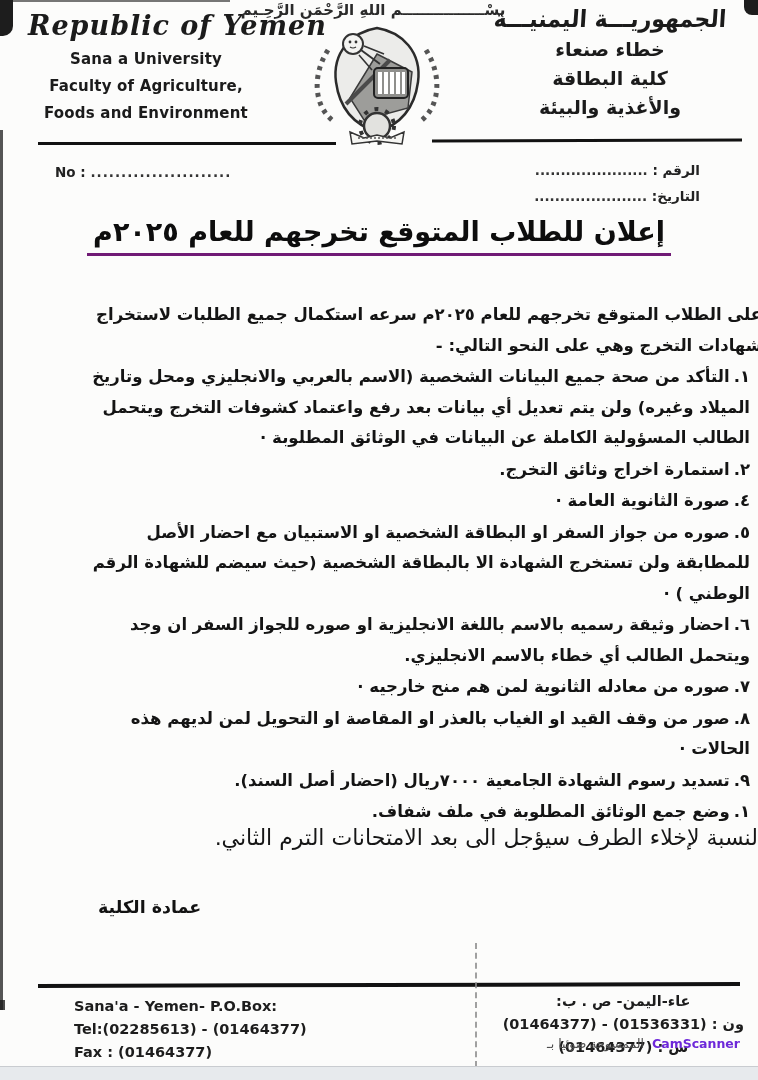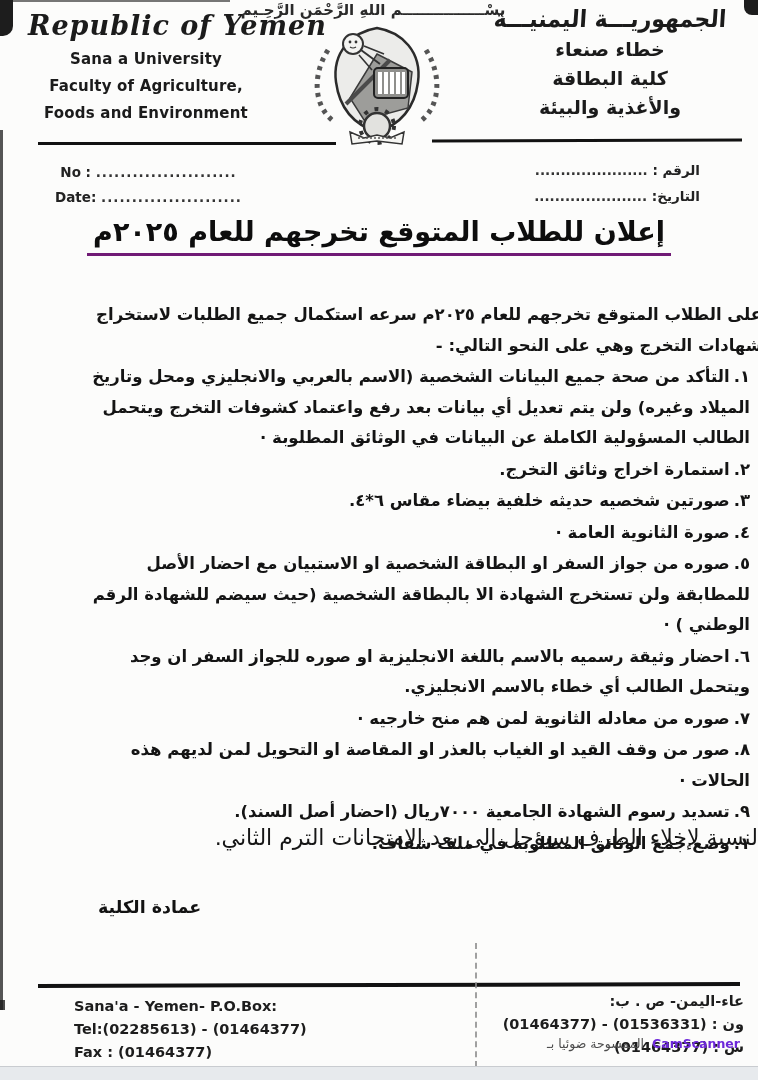--- a/index.html
+++ b/index.html
@@ -55,21 +55,21 @@
     position:absolute;top:799px;right:-6px;left:20px;direction:rtl;text-align:right;
     font-size:22px;font-weight:normal;color:#161616;line-height:34px;
   }
   .signature{
     position:absolute;left:98px;top:897px;direction:rtl;
     font-size:17.5px;font-weight:bold;color:#121212;
   }
   
   .footer-rule{left:38px;top:983px;width:702px;height:3.5px;transform:rotate(-.15deg);}
   .footer-en{position:absolute;left:74px;top:995px;font-size:14.5px;font-weight:bold;line-height:23px;color:#1d1d1d;}
-  .footer-ar{position:absolute;right:14px;top:990px;font-size:14.5px;font-weight:bold;line-height:23px;direction:rtl;text-align:right;color:#1d1d1d;margin-left:28px;}
+  .footer-ar{position:absolute;right:14px;top:990px;font-size:14.5px;font-weight:bold;line-height:23px;direction:rtl;text-align:center;color:#1d1d1d;margin-left:28px;}
   .footer-divider{position:absolute;left:475px;top:943px;height:124px;width:0;border-left:2px dashed #8a8a8a;opacity:.8;}
   .camscanner{position:absolute;right:18px;top:1036px;font-size:12.5px;color:#4c4c4c;direction:ltr;}
   .camscanner .brand{font-weight:bold;color:#6d28d9;margin-left:4px;}
   .cs-strip{position:absolute;left:0;bottom:0;width:100%;height:13px;background:#e7eaed;border-top:1px solid #c9ccd0;}
   
   .art{position:absolute;background:#1d1d1d;}
   .art-tl{left:0;top:0;width:13px;height:36px;border-bottom-right-radius:10px;}
   .art-tr{right:0;top:0;width:14px;height:15px;border-bottom-left-radius:8px;}
   .edge-left{left:0;top:130px;width:3px;height:880px;opacity:.75;}
   .edge-top{left:10px;top:0;width:220px;height:2px;opacity:.6;}
@@ -138,24 +138,20 @@
   </div>
 
   <div class="rule rule-left"></div>
   <div class="rule rule-right"></div>
 
   <div class="ref-en">
     <div>
       <span>No   :</span>
       <span class="dots">.......................</span>
     </div>
-    <div>
-      <span>Date:</span>
-      <span class="dots">.......................</span>
-    </div>
   </div>
   <div class="ref-ar">
     <div>
       <span>الرقم  :</span>
       <span class="dots">......................</span>
     </div>
     <div>
       <span>التاريخ:</span>
       <span class="dots">......................</span>
     </div>
@@ -170,23 +166,20 @@
   <ul class="items">
 
       <li>
         <span class="num">١.</span><span>التأكد من صحة جميع البيانات الشخصية (الاسم بالعربي والانجليزي ومحل وتاريخ الميلاد وغيره) ولن يتم تعديل أي بيانات بعد رفع واعتماد كشوفات التخرج ويتحمل الطالب المسؤولية الكاملة عن البيانات في الوثائق المطلوبة ·</span>
       </li>
 
       <li>
         <span class="num">٢.</span><span>استمارة اخراج وثائق التخرج.</span>
       </li>
 
-      <li>
-        <span class="num">٣.</span><span>صورتين شخصيه حديثه خلفية بيضاء مقاس ٦*٤.</span>
-      </li>
 
       <li>
         <span class="num">٤.</span><span>صورة الثانوية العامة ·</span>
       </li>
 
       <li>
         <span class="num">٥.</span><span>صوره من جواز السفر او البطاقة الشخصية او الاستبيان مع احضار الأصل للمطابقة ولن تستخرج الشهادة الا بالبطاقة الشخصية (حيث سيضم للشهادة الرقم الوطني ) ·</span>
       </li>
 
       <li>

